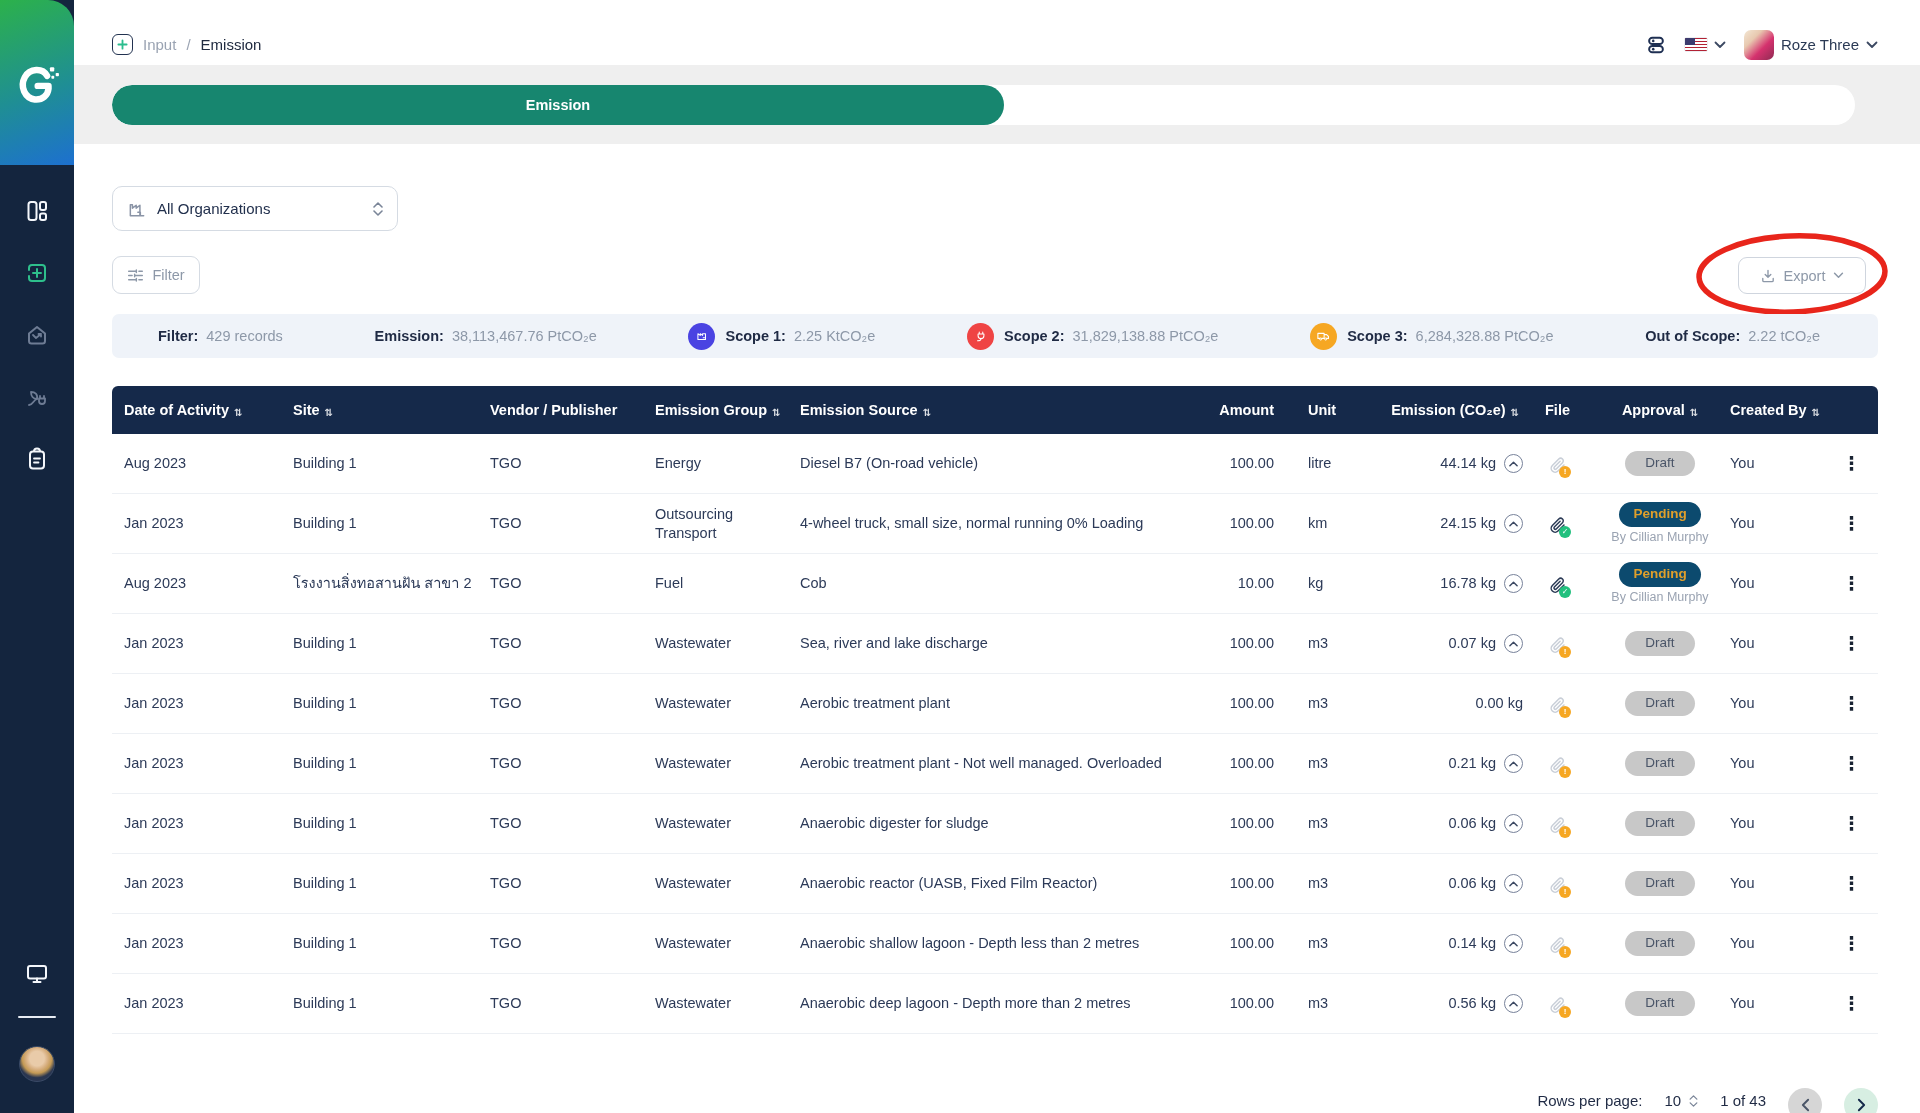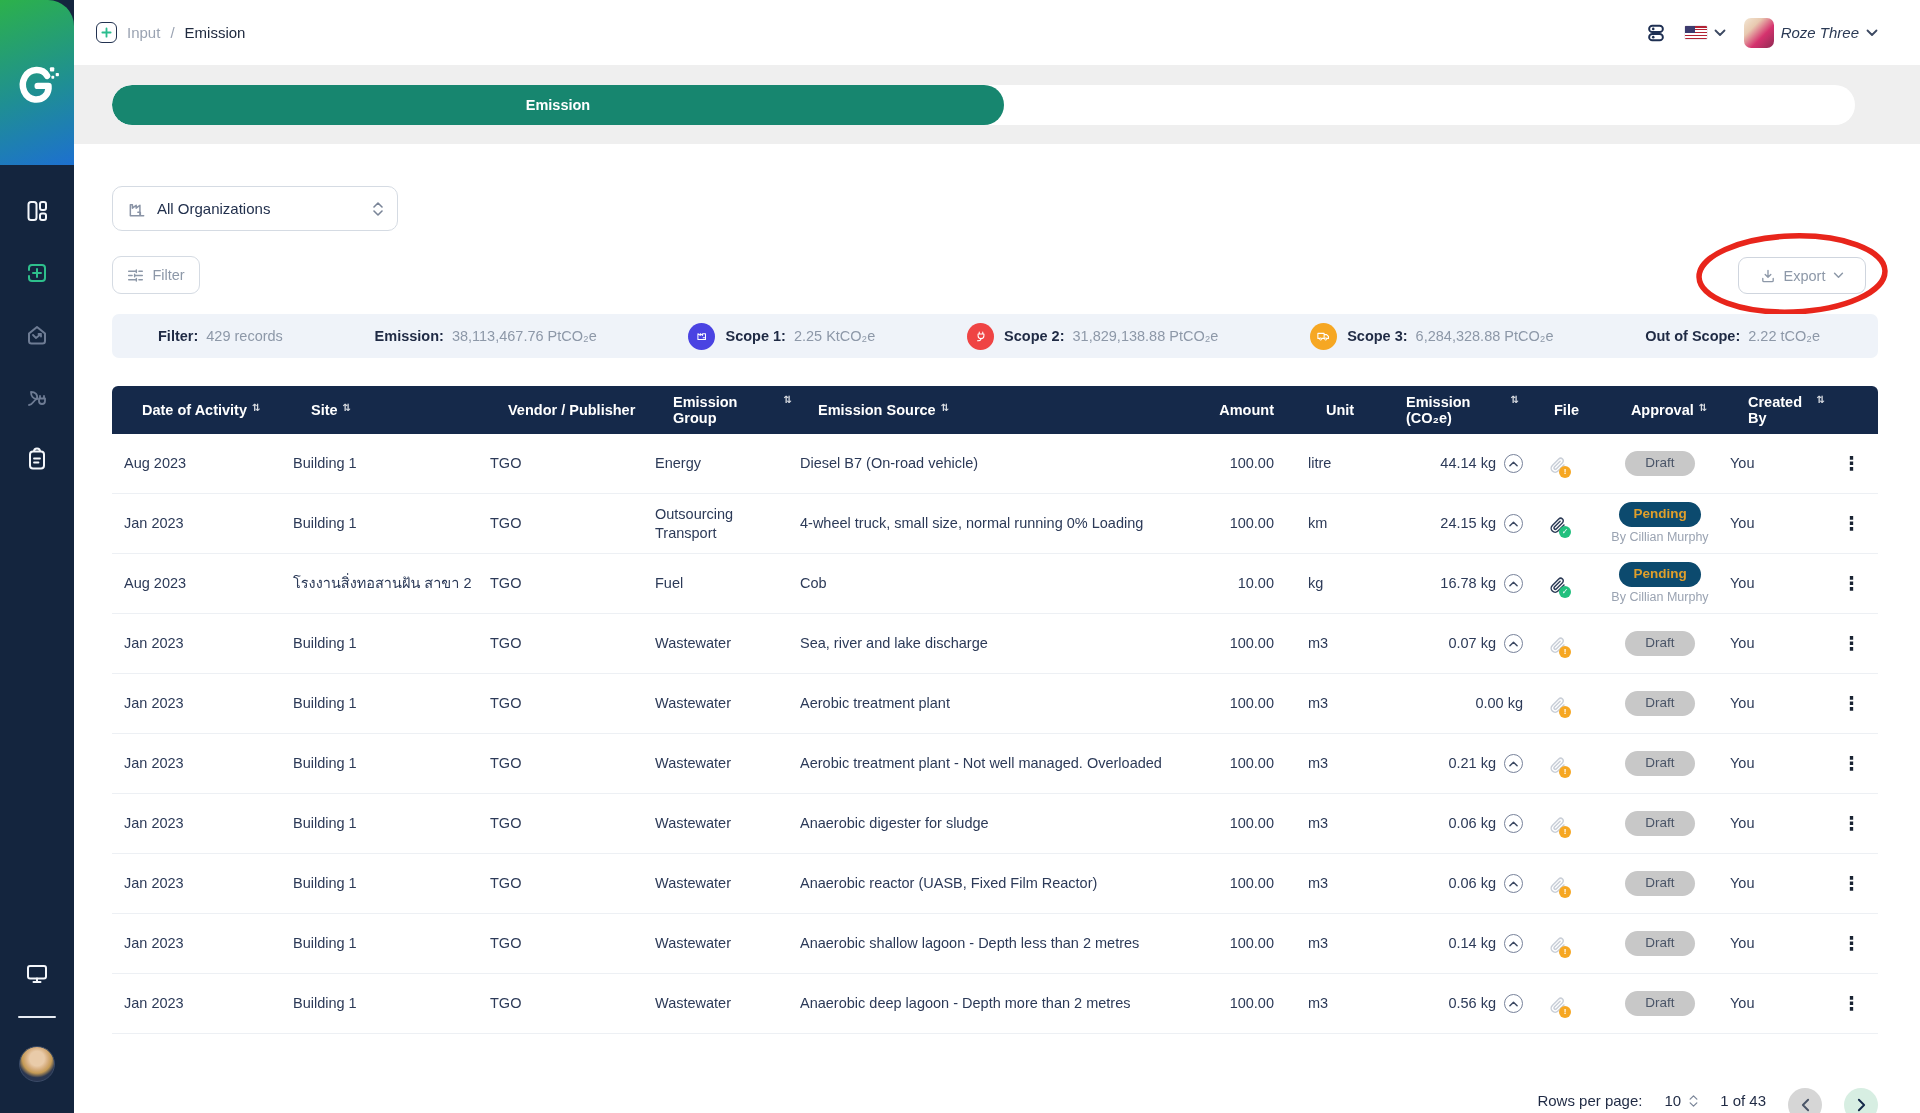--- a/index.html
+++ b/index.html
@@ -19,29 +19,29 @@
   .side-icon.bright { color:#F4F7FB; }
   .side-icon.dim { color:#6E7C94; }
   .side-icon.active { color:#2EC08C; }
   .side-bottom-monitor { position:absolute; left:0; top:962px; width:74px; display:flex; justify-content:center; color:#F4F7FB; }
   .side-divider { position:absolute; left:18px; top:1016px; width:38px; height:2px; background:#E7ECF3; border-radius:2px; }
   .side-avatar { position:absolute; left:19px; top:1046px; width:36px; height:36px; border-radius:50%;
     background:radial-gradient(circle at 50% 34%, #E9CBA9 0 26%, #D9B183 38%, #C49A55 52%, #2A3650 68%);
     border:1px solid #3A4A66; cursor:pointer; }
 
   
-  .topbar { position:absolute; left:74px; top:0; width:1846px; height:65px; background:#fff;
-    display:flex; align-items:center; justify-content:space-between; padding:0 42px 0 22px; }
+  .topbar { position:absolute; left:74px; top:12px; width:1846px; height:65px; background:#fff;
+    display:flex; align-items:center; justify-content:space-between; padding:0 42px 0 38px; }
   .breadcrumb { display:flex; align-items:center; gap:10px; font-size:15px; }
   .crumb-iconbox { width:21px; height:21px; border:1.8px solid #223250; border-radius:6px;
     display:flex; align-items:center; justify-content:center; color:#2BBD8E; }
   .crumb-section { color:#9AA3B2; }
   .crumb-sep { color:#9AA3B2; }
   .crumb-page { color:#202B40; font-weight:500; }
-  .top-right { display:flex; align-items:center; gap:18px;font-style:italic; }
+  .top-right { display:flex; align-items:center; gap:18px; }
   .flag-group, .user-group { display:flex; align-items:center; gap:7px; cursor:pointer; }
   .flag { width:22px; height:13px; position:relative; overflow:hidden; border-radius:1px;
     background:repeating-linear-gradient(180deg,#B22234 0 1.5px,#fff 1.5px 3px); box-shadow:0 0 0 .5px #d9dde3; }
   .flag::after { content:""; position:absolute; left:0; top:0; width:10px; height:7px; background:#3C3B6E; }
   .user-avatar { width:30px; height:30px; border-radius:7px;
     background:linear-gradient(135deg,#F3E7D4 0%,#E8C9B0 30%,#D5326E 62%,#8E2A52 100%); }
   .user-name { color:#2B3A55; font-size:15px; }
   .chev { color:#3C4962; display:flex; }
 
   
@@ -80,21 +80,21 @@
   .stat .s-label { color:#1F2A44; font-weight:700; }
   .stat .s-value { color:#8D98A8; }
   .scope-dot { width:27px; height:27px; border-radius:50%; display:flex; align-items:center;
     justify-content:center; color:#fff; margin-right:2px; }
 
   
   .table { position:absolute; left:112px; top:386px; width:1766px; }
   .thead { display:grid; grid-template-columns:170px 200px 165px 145px 395px 93px 100px 145px 65px 140px 95px 53px;
     background:#15294A; border-radius:6px 6px 0 0; height:48px; align-items:center;
     color:#fff; font-size:14.5px; font-weight:700; }
-  .th { display:flex; align-items:flex-start; gap:5px; padding-left:8px;margin-left:18px; }
+  .th { display:flex; align-items:flex-end; gap:5px; padding-left:8px; }
   .th.first { padding-left:12px; }
   .th.site-pad { padding-left:11px; }
   .th.right { justify-content:flex-end; padding-right:6px; }
   .th.center { justify-content:center; padding-left:0; }
   .th.unit-pad { padding-left:28px; }
   .th.created-pad { padding-left:0; }
   .sort { font-size:10px; opacity:.85; font-family:"DejaVu Sans",sans-serif; }
   .tbody .tr { display:grid; grid-template-columns:170px 200px 165px 145px 395px 93px 100px 145px 65px 140px 95px 53px;
     min-height:60px; align-items:center; border-bottom:1px solid #EDF0F4;
     font-size:14.5px; color:#2C3A58; background:#fff; }

